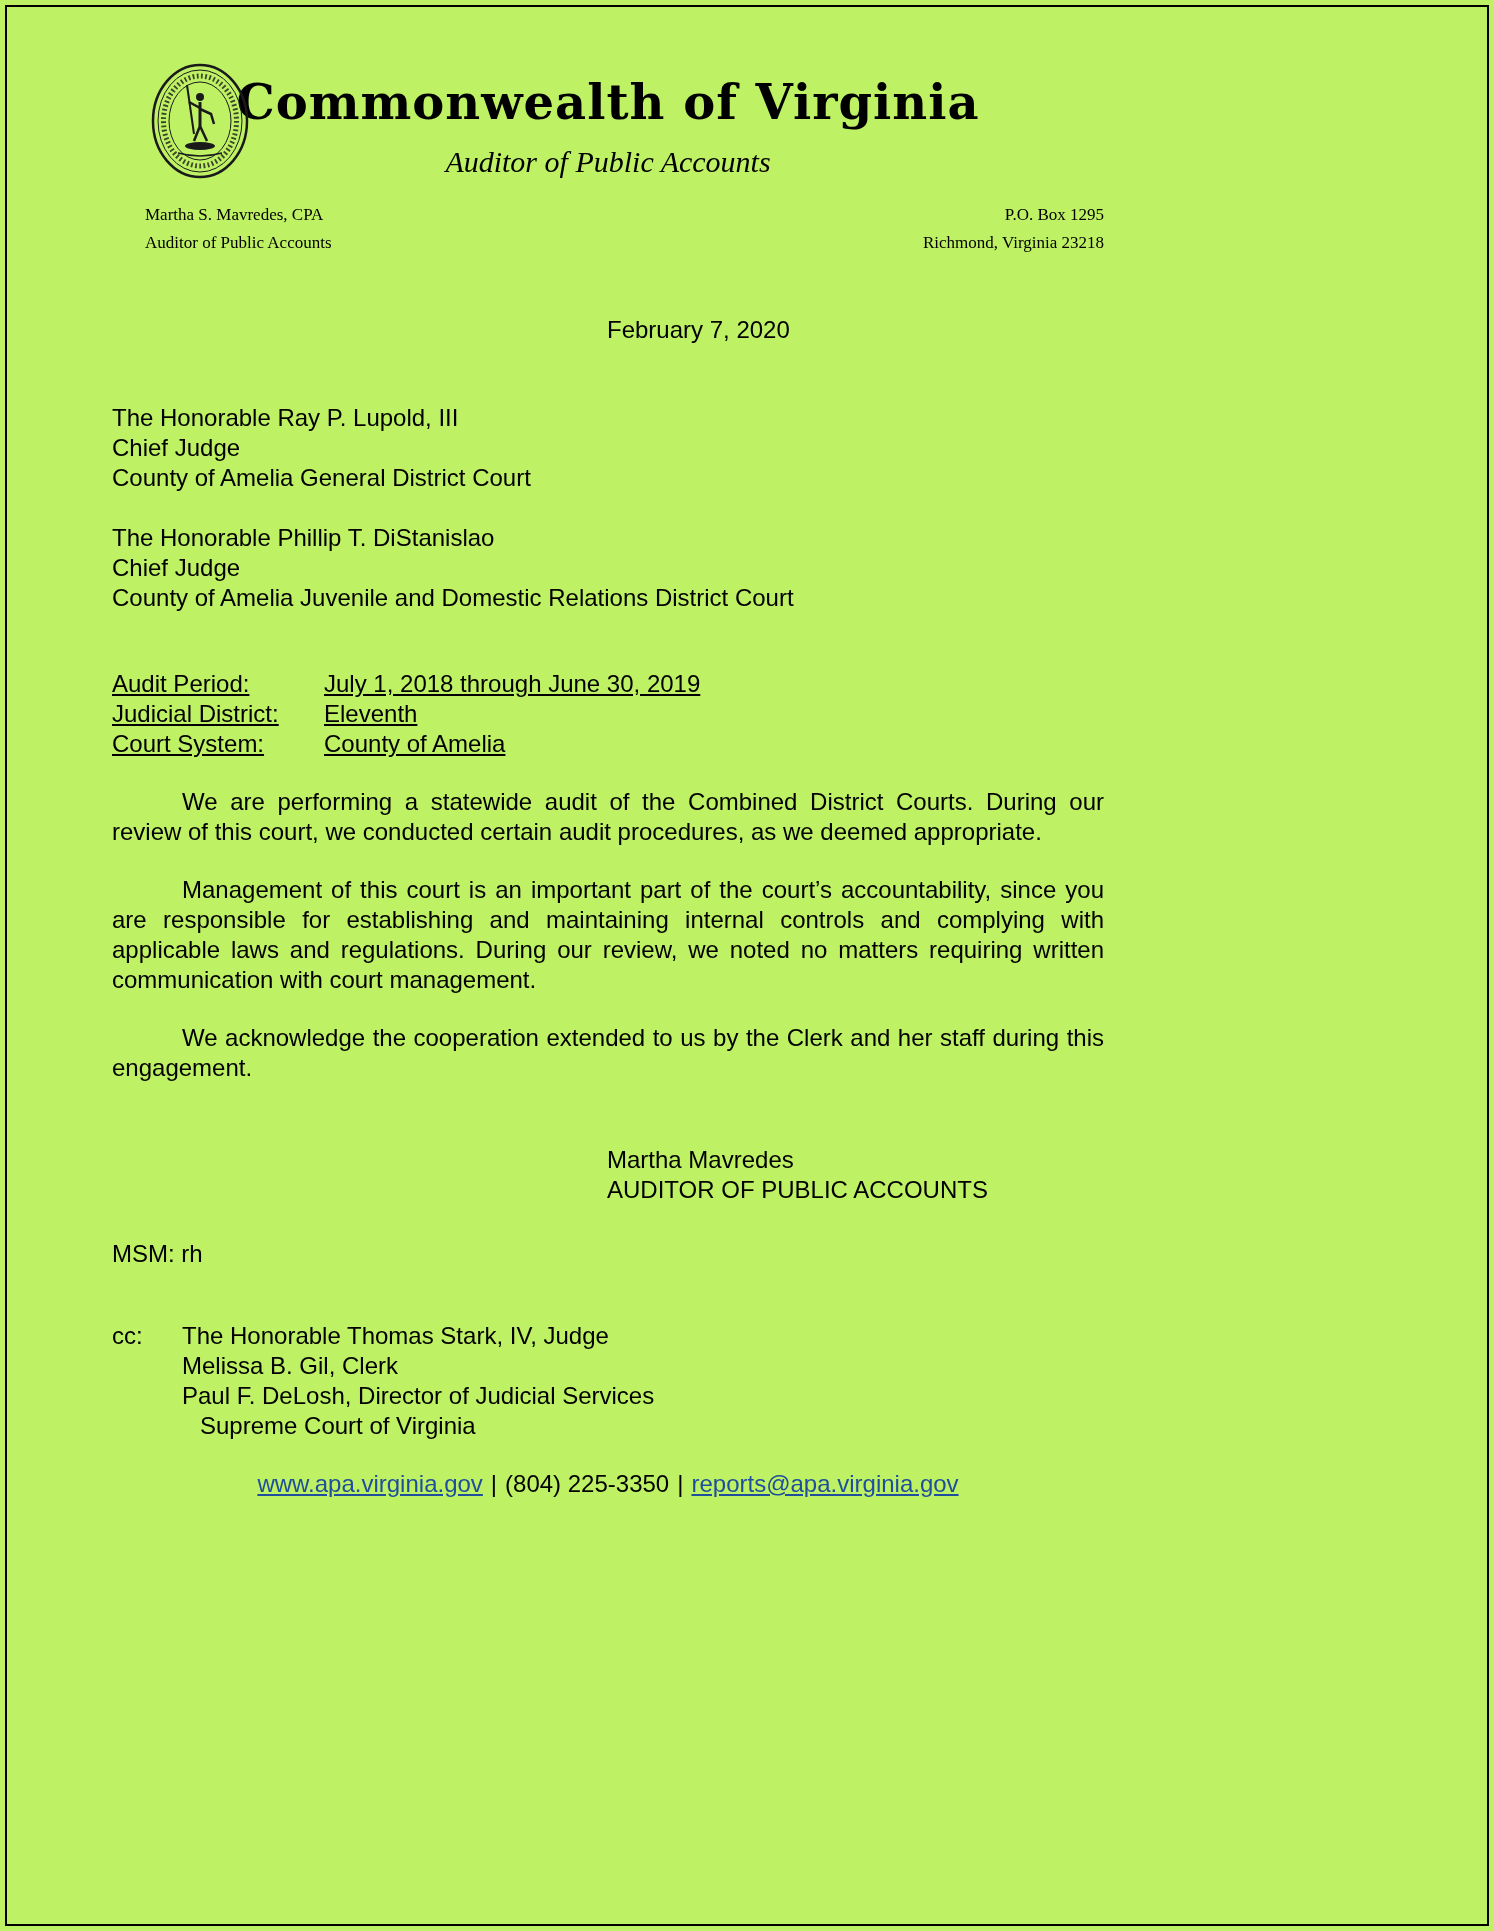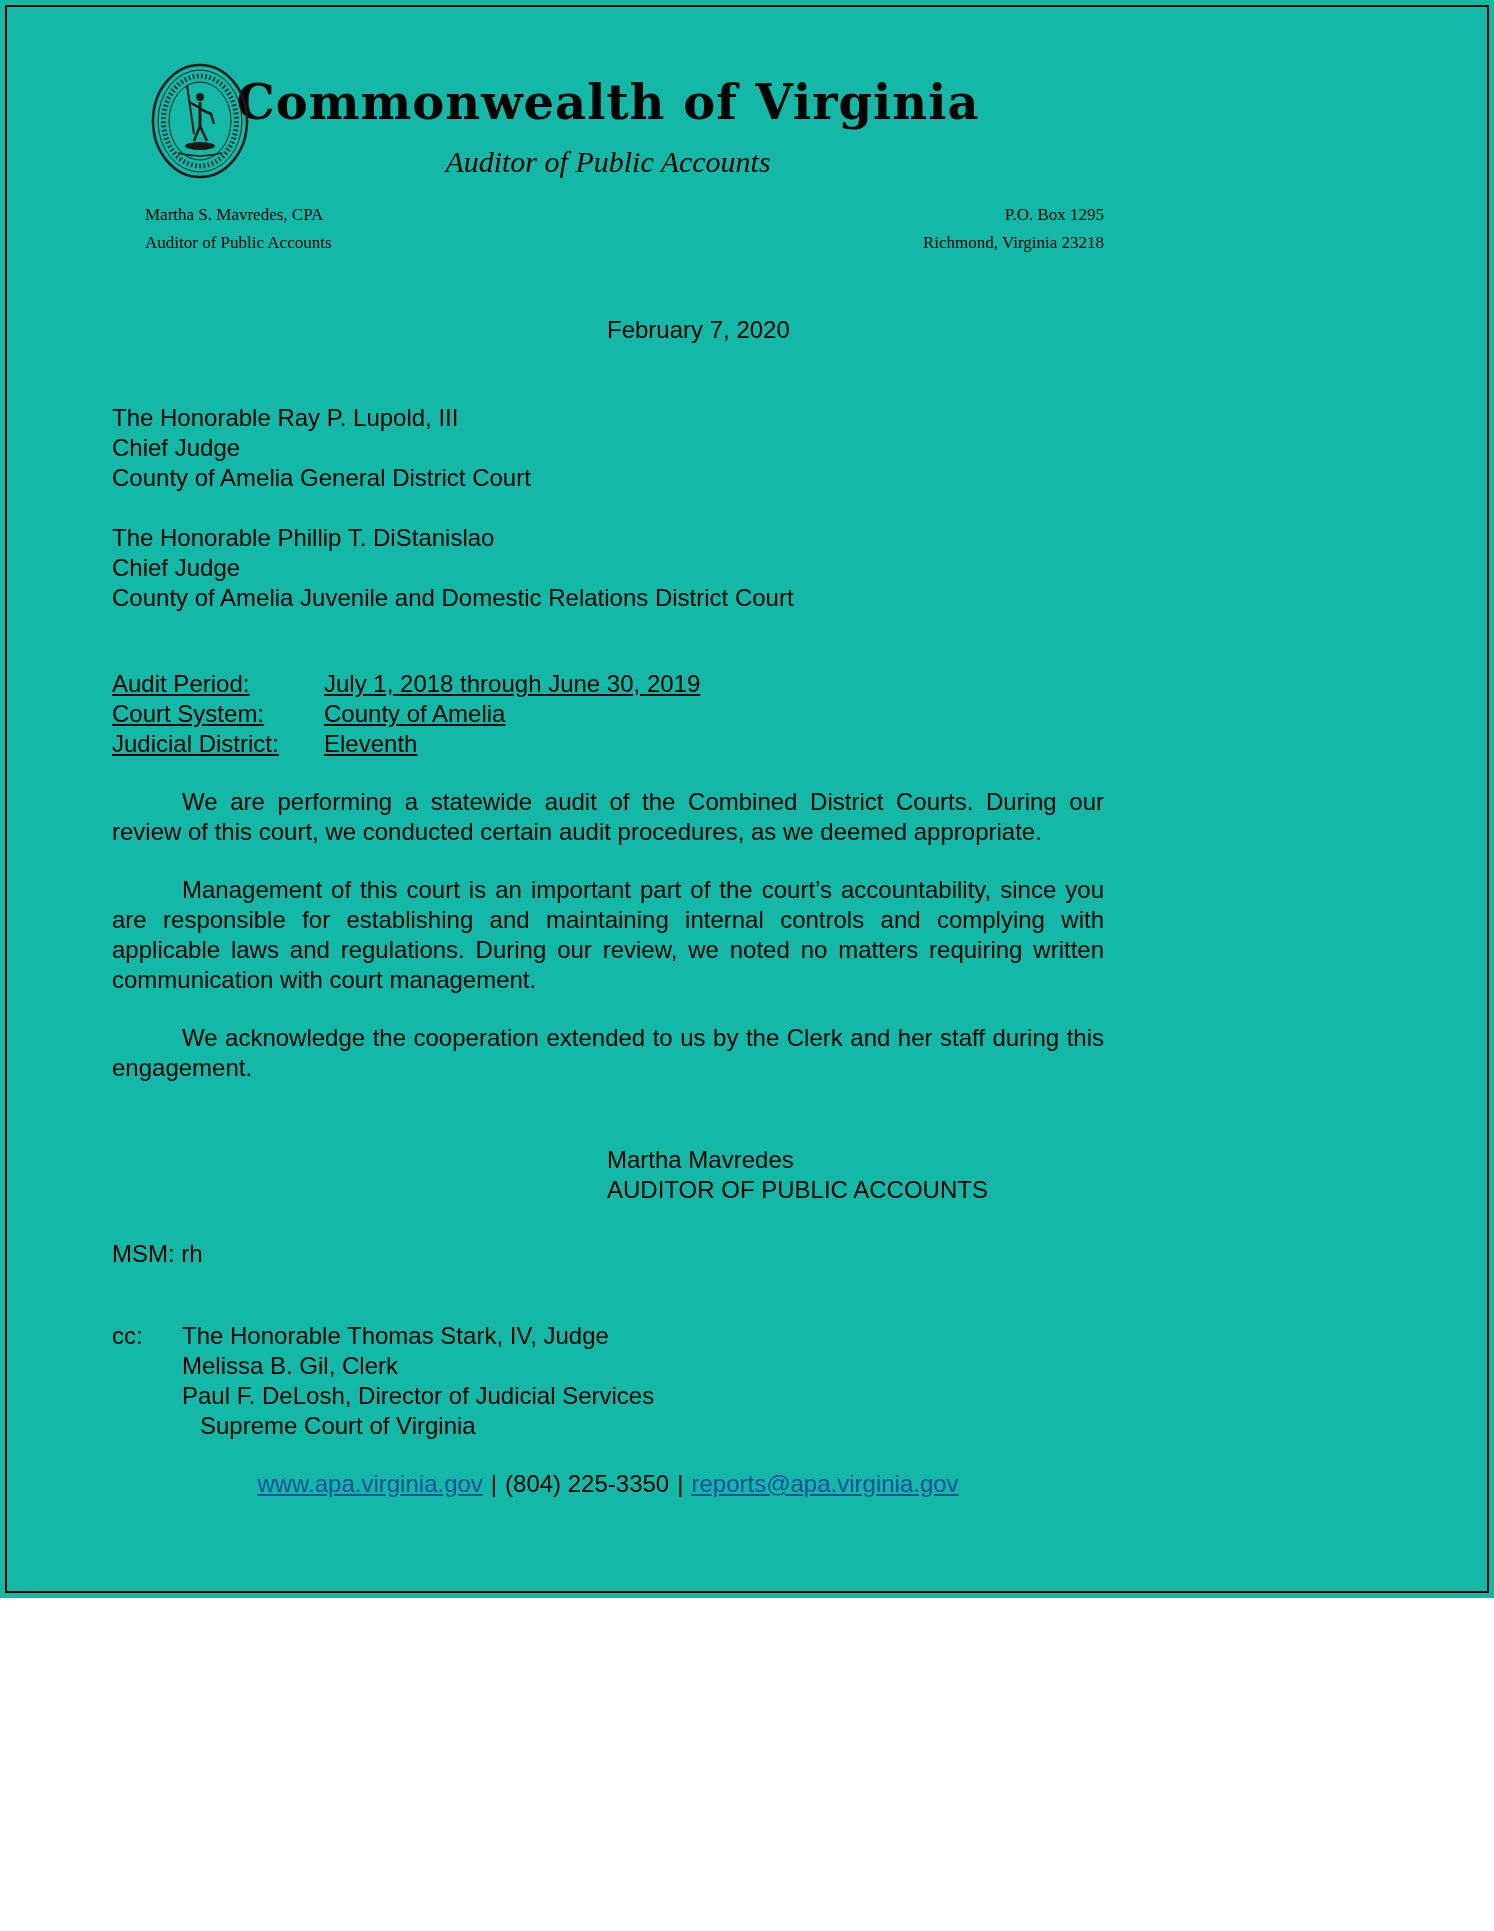--- a/index.html
+++ b/index.html
@@ -6,22 +6,22 @@
   * { box-sizing: border-box; }
   html, body {
     margin: 0; padding: 0;
     background: #ffffff;
     font-family: "Liberation Sans", sans-serif;
     color: #000000;
   }
   .page {
     position: relative;
     width: 1494px;
-    height: 1598px;
-    background: #14b8a6;
+    height: 1931px;
+    background: #bef264;
     overflow: hidden;
     padding-left: 45px;
   }
   .page-border {
     position: absolute;
     inset: 5px;
     border: 2px solid #000000;
     pointer-events: none;
   }
   .content {
@@ -153,26 +153,26 @@
         <div>Chief Judge</div>
         <div>County of Amelia Juvenile and Domestic Relations District Court</div>
       </div>
 
       <div class="meta">
         <div class="meta-row">
           <span>Audit Period:</span>
           <span>July 1, 2018 through June 30, 2019</span>
         </div>
         <div class="meta-row">
+          <span>Judicial District:</span>
+          <span>Eleventh</span>
+        </div>
+        <div class="meta-row">
           <span>Court System:</span>
           <span>County of Amelia</span>
-        </div>
-        <div class="meta-row">
-          <span>Judicial District:</span>
-          <span>Eleventh</span>
         </div>
       </div>
 
       <div class="paragraphs">
         <p>We are performing a statewide audit of the Combined District Courts.  During our review of this court, we conducted certain audit procedures, as we deemed appropriate.</p>
         <p>Management of this court is an important part of the court’s accountability, since you are responsible for establishing and maintaining internal controls and complying with applicable laws and regulations.  During our review, we noted no matters requiring written communication with court management.</p>
         <p>We acknowledge the cooperation extended to us by the Clerk and her staff during this engagement.</p>
       </div>
 
       <div class="signature">

